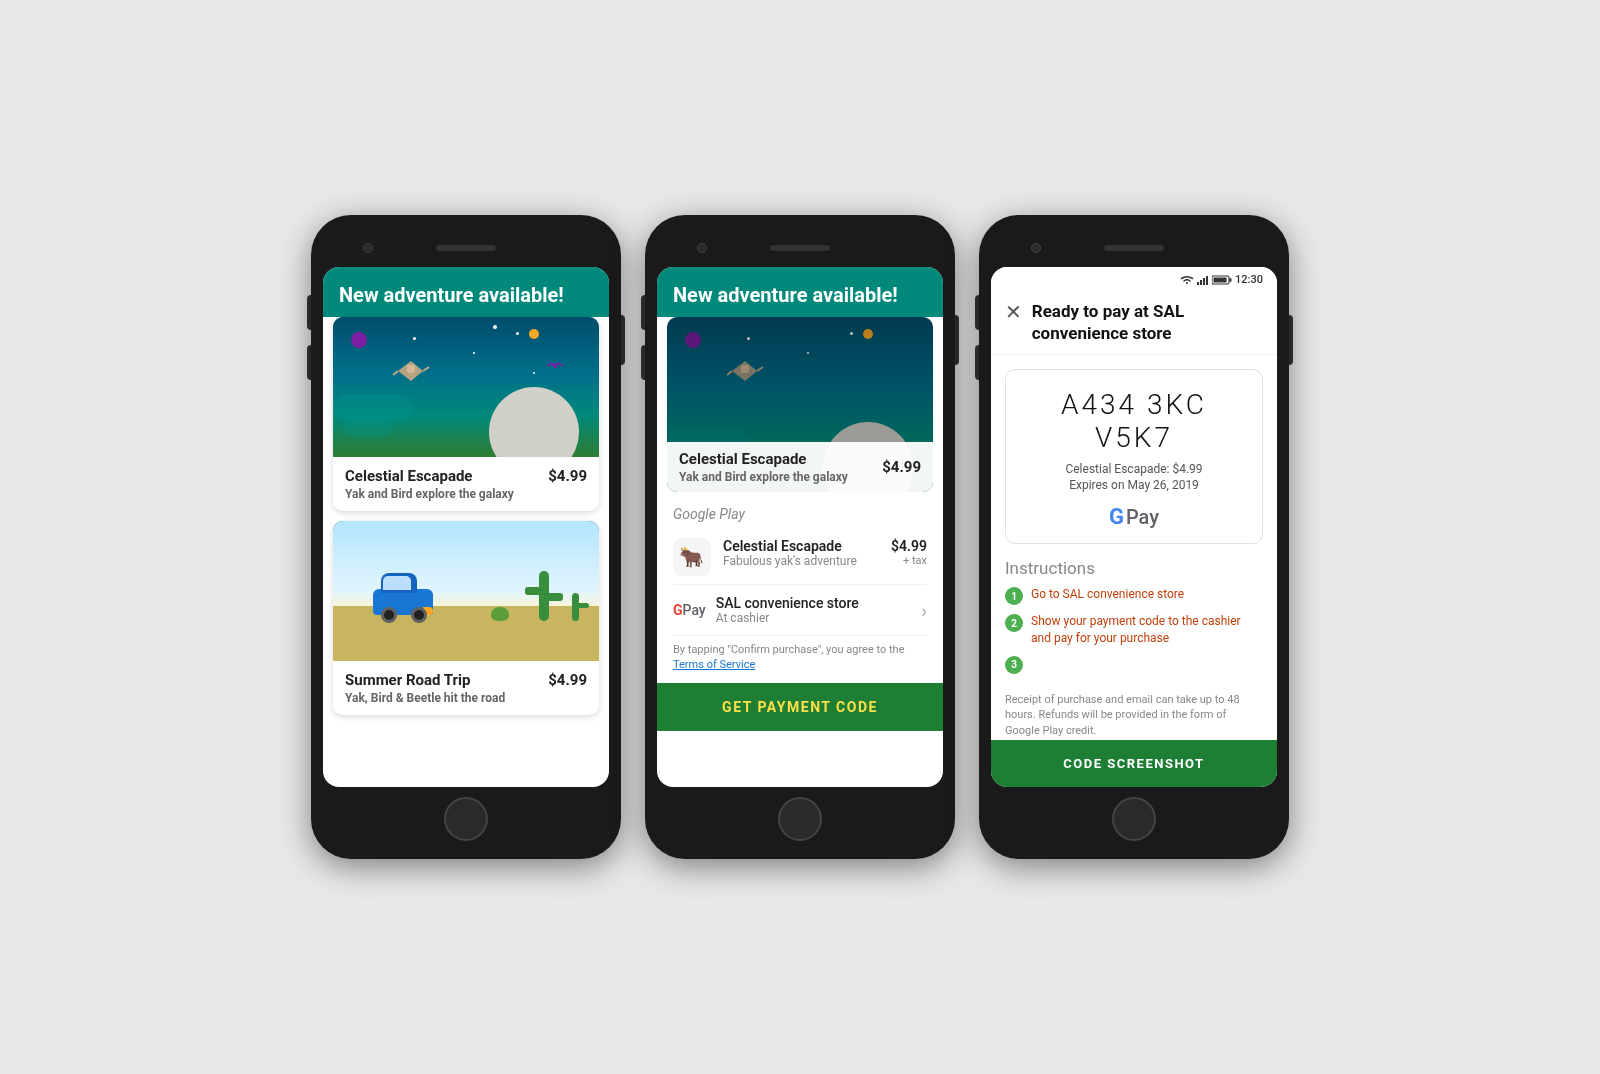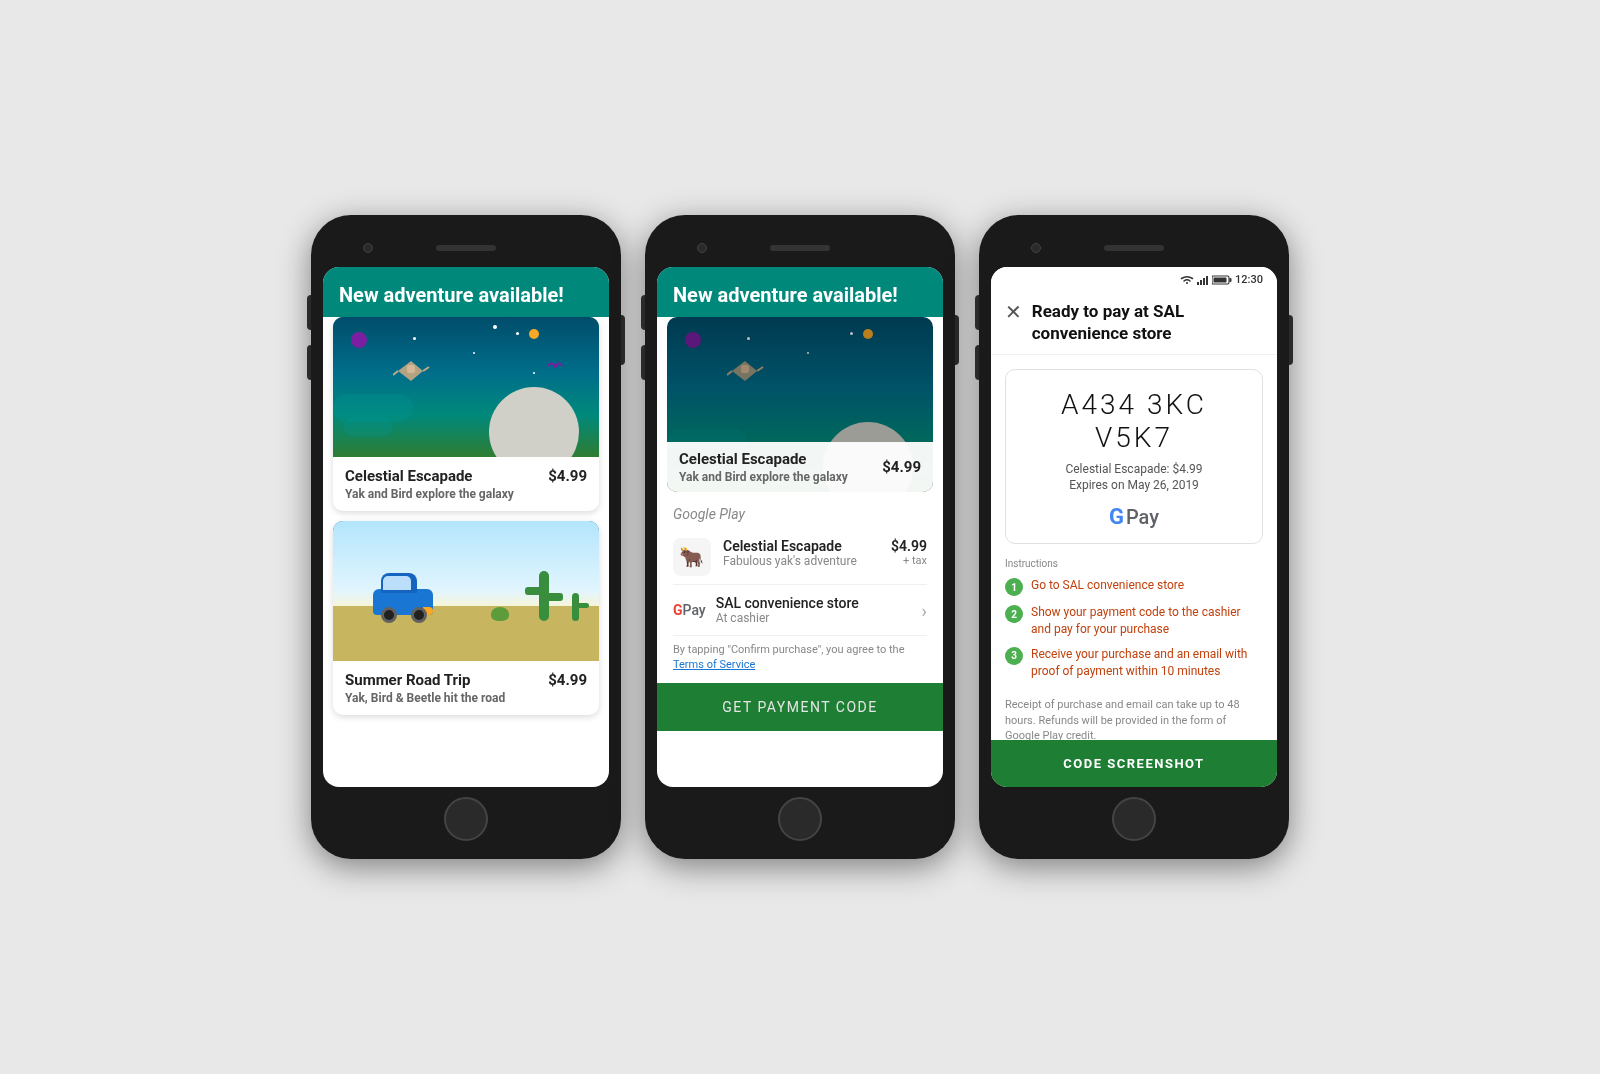--- a/index.html
+++ b/index.html
@@ -382,25 +382,25 @@
       color: #888;
       padding: 6px 16px 10px;
       line-height: 1.4;
     }
     .bs-tos a {
       color: #1976d2;
       text-decoration: underline;
     }
     .bs-btn {
       background: #1e7e34;
-      color: #e5e5e5;
+      color: #fde047;
       text-align: center;
       padding: 16px;
       font-size: 14px;
-      font-weight: 400;
+      font-weight: 700;
       letter-spacing: 1.5px;
       cursor: pointer;
     }
 
     
     .s3-status-bar {
       background: #fff;
       display: flex;
       justify-content: flex-end;
       align-items: center;
@@ -467,21 +467,21 @@
       gap: 0px;
       font-size: 20px;
       font-weight: 500;
       color: #555;
     }
 
     .s3-instructions {
       padding: 6px 14px;
     }
     .s3-inst-title {
-      font-size: 10px;
+      font-size: 17px;
       color: #888;
       margin-bottom: 8px;
     }
     .s3-inst-item {
       display: flex;
       align-items: flex-start;
       gap: 8px;
       margin-bottom: 8px;
     }
     .s3-inst-num {
@@ -758,21 +758,20 @@
       <div class="s3-inst-item">
         <div class="s3-inst-num">1</div>
         <div class="s3-inst-text">Go to SAL convenience store</div>
       </div>
       <div class="s3-inst-item">
         <div class="s3-inst-num">2</div>
         <div class="s3-inst-text">Show your payment code to the cashier and pay for your purchase</div>
       </div>
       <div class="s3-inst-item">
         <div class="s3-inst-num">3</div>
-        <div class="s3-inst-text">Receive your purchase and an email with proof of payment within 10 minutes</div>
       </div>
     </div>
     <div class="s3-disclaimer">Receipt of purchase and email can take up to 48 hours. Refunds will be provided in the form of Google Play credit.</div>
 
     <div style="position:absolute;bottom:0;left:0;right:0;background:#1e7e34;color:#fff;text-align:center;padding:16px;font-size:13px;font-weight:700;letter-spacing:1.5px;cursor:pointer;">CODE SCREENSHOT</div>
   </div>
   <div class="phone-home-btn-area">
     <div class="phone-home-btn"></div>
   </div>
 </div>

